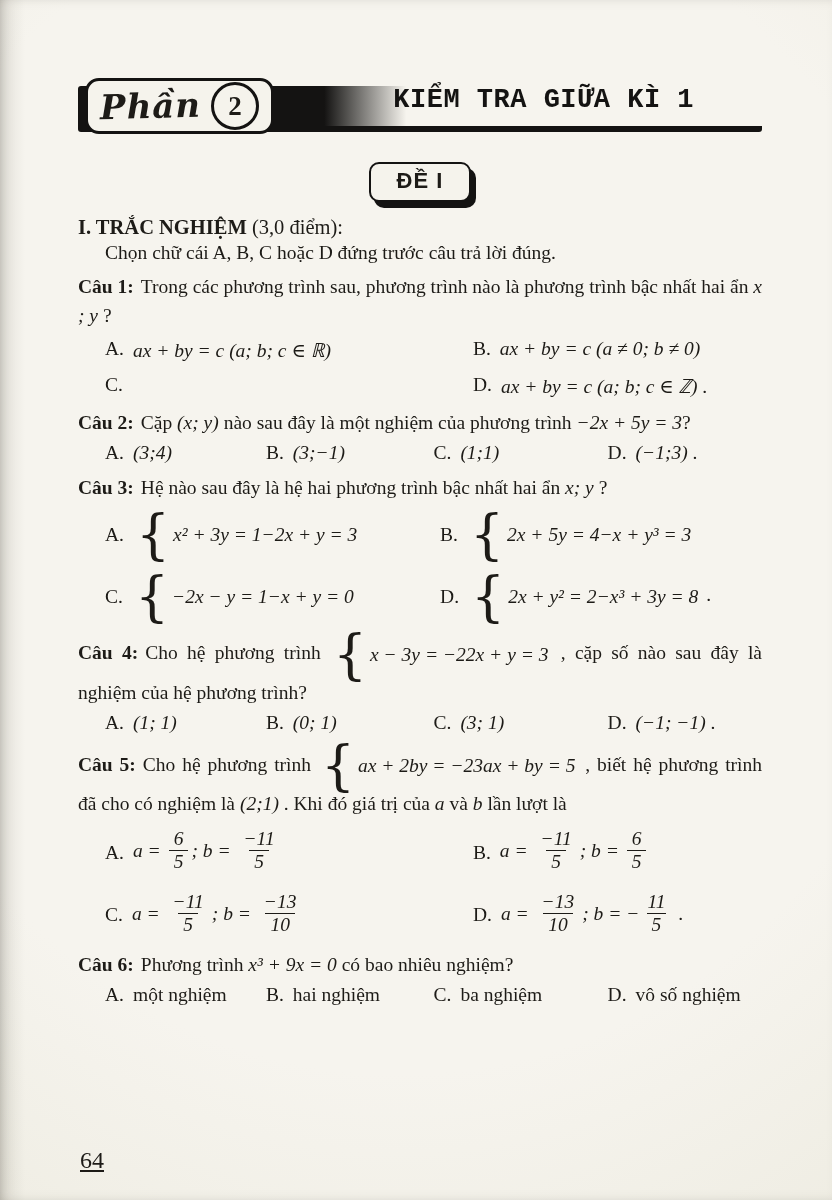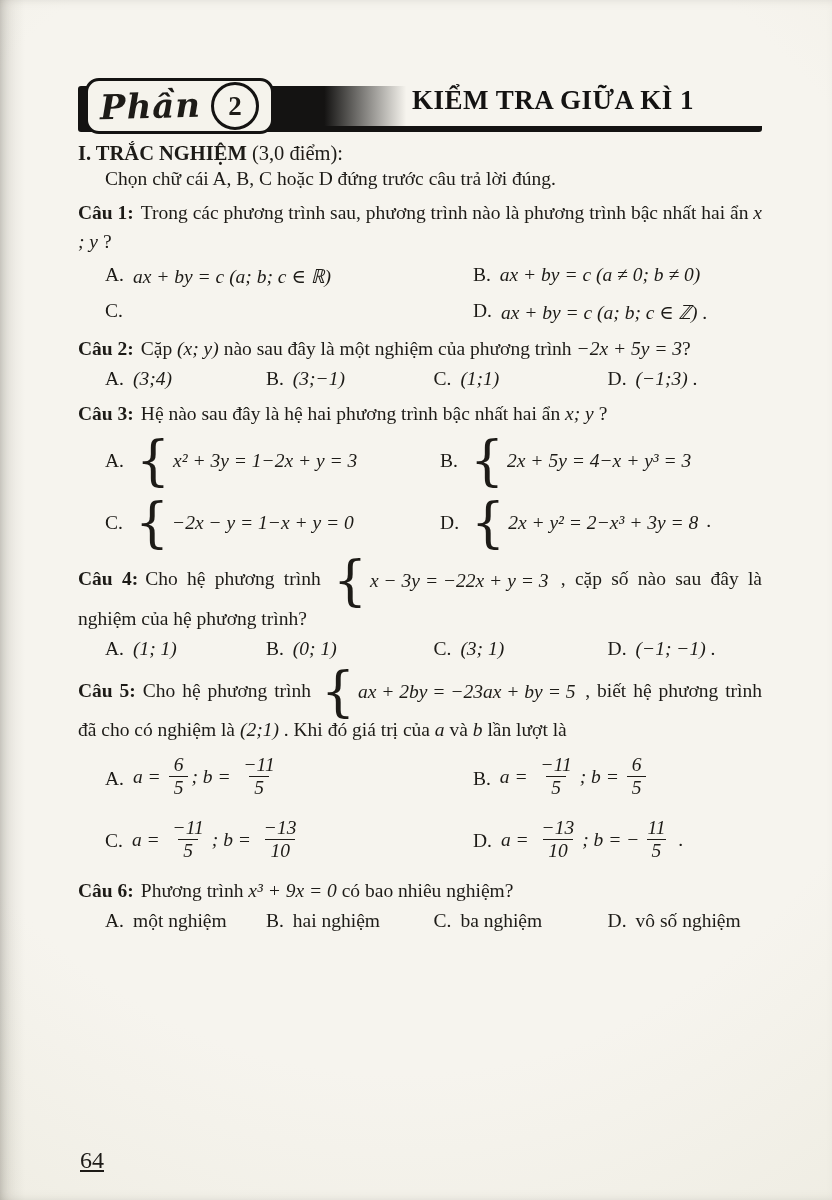--- a/index.html
+++ b/index.html
@@ -36,21 +36,21 @@
     font-family:"DejaVu Serif",serif;font-style:italic;font-weight:700;
     font-size:34px;letter-spacing:1px;transform:rotate(-1.5deg);line-height:1;
   }
   .part-circle{
     width:42px;height:42px;border:3px solid #141312;border-radius:50%;
     background:#f5f3ec;display:flex;align-items:center;justify-content:center;
     font-weight:700;font-size:27px;line-height:1;
   }
   .banner-title{
     position:absolute;right:68px;top:-1px;
-    font-family:Liberation Serif, serif;
+    font-family:Liberation Mono, monospace;
     font-weight:700;font-size:27px;letter-spacing:0.5px;color:#141312;
     white-space:nowrap;
   }
 
   
   .de-wrap{text-align:center;margin:30px 0 14px;}
   .de-box{
     display:inline-block;padding:4px 26px 6px;
     border:2.5px solid #141312;border-radius:10px;
     background:#f5f3ec;box-shadow:5px 6px 0 #141312;
@@ -102,20 +102,25 @@
   <header class="banner">
     <div class="part-pill">
       <span class="part-word">Phần</span>
       <span class="part-circle">
           <span>2</span>
         </span>
     </div>
     <div class="banner-title">KIỂM TRA GIỮA KÌ 1</div>
   </header>
 
+  <div class="de-wrap">
+    <div class="de-box">
+      <span>ĐỀ I</span>
+    </div>
+  </div>
 
   <div class="section-heading">
     <b>I. TRẮC NGHIỆM</b><span> (3,0 điểm):</span>
   </div>
   <p class="instruction">Chọn chữ cái A, B, C hoặc D đứng trước câu trả lời đúng.</p>
 
   <section class="question">
     <p class="stmt"><b class="qlabel">Câu 1:</b><span class="rich"><span class="txt">Trong các phương trình sau, phương trình nào là phương trình bậc nhất hai ẩn </span><span class="mth">x ; y</span><span class="txt"> ?</span></span></p>
     <div class="opts opts-ab">
       <div class="opt">

